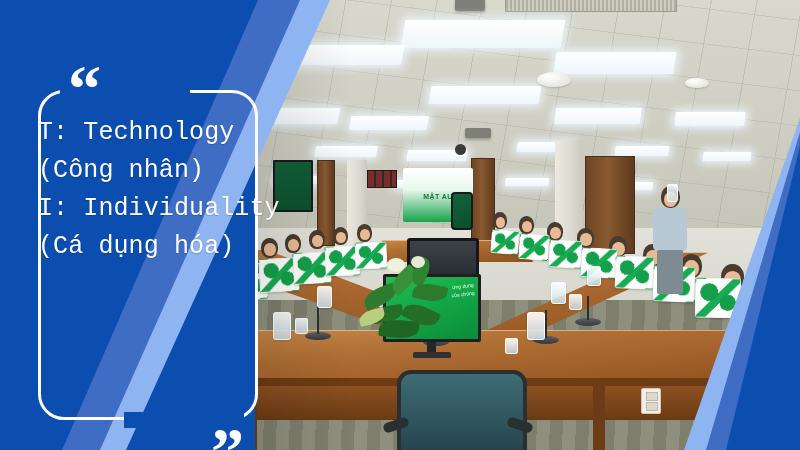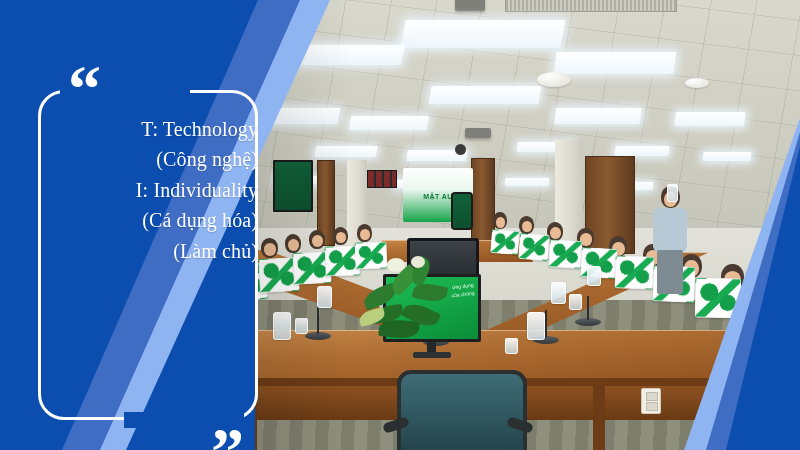--- a/index.html
+++ b/index.html
@@ -197,23 +197,23 @@
   .qmark{
     position:absolute;color:#ffffff;font-weight:bold;
     font-family:"Liberation Serif","DejaVu Serif",serif;
     line-height:1;user-select:none;
   }
   .qopen{left:30px;top:-34px;font-size:66px;}
   .qclose{right:14px;bottom:-64px;font-size:66px;}
 
   .card-text{
     position:absolute;left:0;right:0;top:24px;
-    text-align:right;color:#ffffff;
-    font-size:20px;line-height:1.52;
-    font-family:Liberation Serif, serif;
+    text-align:left;color:#ffffff;
+    font-size:25px;line-height:1.52;
+    font-family:Liberation Mono, monospace;
     letter-spacing:.1px;
     text-shadow:0 1px 1px rgba(0,0,0,.18);
   }
   .card-text div{white-space:nowrap;}
 </style>
 </head>
 <body>
 
 <div class="stage">
 
@@ -415,20 +415,19 @@
   <div class="card">
     <div class="card-frame"></div>
     <div class="gap-top"></div>
     <div class="gap-bot"></div>
 
     <div class="qmark qopen">“</div>
     <div class="qmark qclose">”</div>
 
     <div class="card-text">
       <div>T: Technology</div>
-      <div>(Công nghệ)</div>
+      <div>(Công nhân)</div>
       <div>I: Individuality</div>
       <div>(Cá dụng hóa)</div>
-      <div>(Làm chủ)</div>
     </div>
   </div>
 
 </div>
 
 </body></html>

